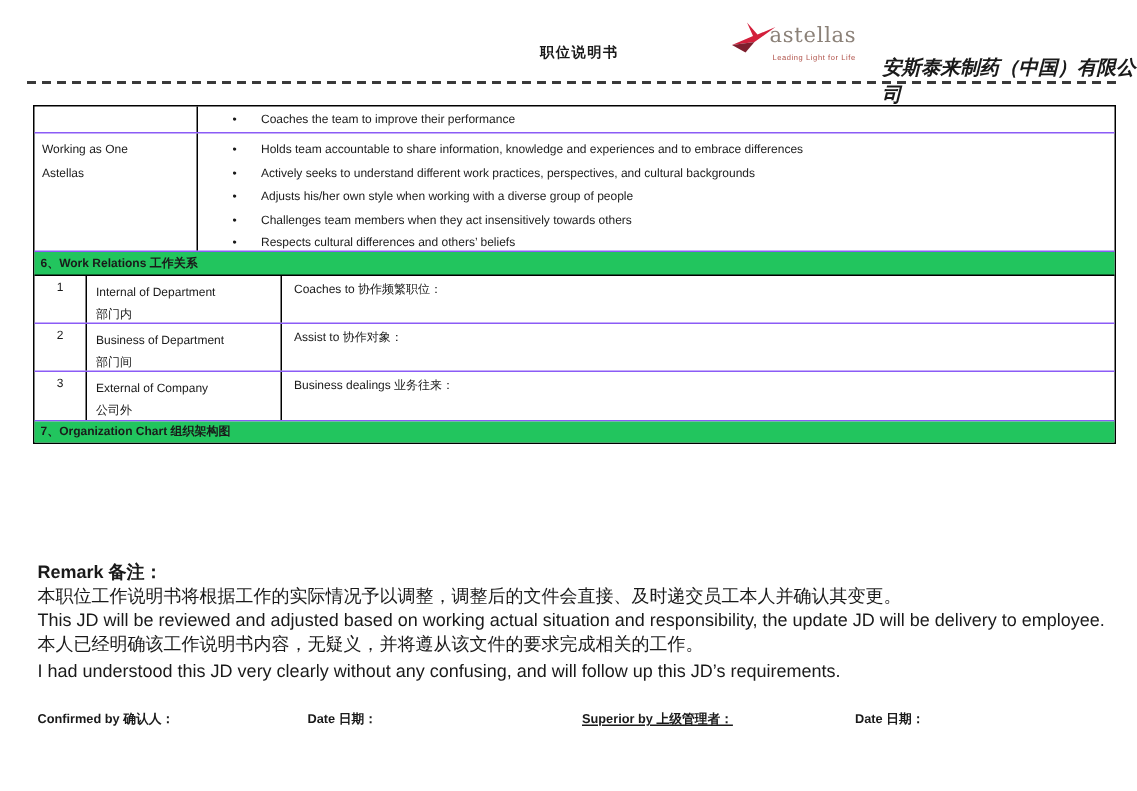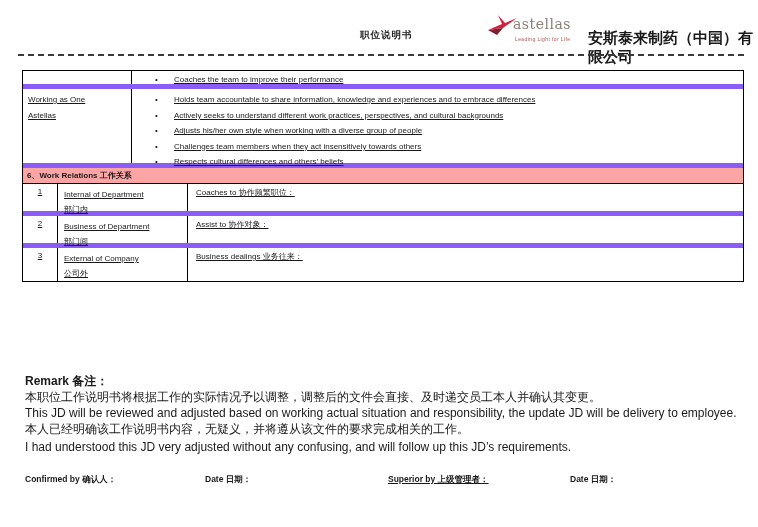--- a/index.html
+++ b/index.html
@@ -4,47 +4,47 @@
 <style>
   * { margin:0; padding:0; box-sizing:border-box; }
   html,body { background:#ffffff; }
   body { font-family:"Liberation Sans", sans-serif; color:#1a1a1a; }
   .page {
     position:relative; width:758px; height:527px; background:#fff; overflow:hidden;
   }
 
   
   .doc-title { position:absolute; left:360px; top:29px; font-size:9.5px; font-weight:bold; letter-spacing:1px; }
-  .company-name { position:absolute; left:588px; top:29px; font-size:15px; font-weight:bold; }
+  .company-name { position:absolute; left:588px; top:36px; font-size:13px; font-weight:bold;font-style:italic; }
   .logo { position:absolute; left:487px; top:12px; width:96px; height:36px; }
   .logo svg { position:absolute; left:0; top:2px; }
   .logo .wordmark { position:absolute; left:26px; top:4px; font-family:"DejaVu Serif", serif; font-size:14px; color:#8b8178; letter-spacing:0.5px; }
   .logo .tagline { position:absolute; left:28px; top:24px; font-size:5px; color:#b0524a; letter-spacing:0.4px; white-space:nowrap; }
 
   .rule { position:absolute; left:18px; top:54px; width:726px; border-top:2px dashed #3a3a3a; }
 
   
   .jd-table { position:absolute; left:22px; top:70px; width:722px; border:1px solid #000; display:flex; flex-direction:column; font-size:8px; }
-  .trow { display:flex; border-bottom:5px solid #8b5cf6;text-decoration:underline; }
+  .trow { display:flex; border-bottom:1px solid #8b5cf6; }
   .trow:last-child { border-bottom:none; }
   .c { border-right:1px solid #000; }
   .c:last-child { border-right:none; }
   .row-a { height:18px; }
   .row-b { height:79px; }
   .col-label { width:109px; flex:0 0 109px; padding:3px 4px 0 5px; }
   .col-label span { display:block; width:80px; line-height:16px; }
   .col-bullets { flex:1; }
   ul.bullets { list-style:none; }
   .row-a ul.bullets { padding-top:2px; }
   .row-b ul.bullets { padding-top:3px; }
   ul.bullets li { position:relative; padding-left:42px; line-height:15.6px; white-space:nowrap; }
   .row-a ul.bullets li { line-height:14px; }
   ul.bullets li::before { content:"•"; position:absolute; left:23px; top:0; }
 
-  .section-bar { background:#fca5a5; font-weight:bold; padding-left:4px; border-bottom:1px solid #000; }
+  .section-bar { background:#22c55e; font-weight:bold; padding-left:4px; border-bottom:1px solid #000; }
   .section-bar.s6 { height:16px; line-height:15px; }
   .section-bar.s7 { height:14px; line-height:13px; border-bottom:none; }
 
   .wr-row { height:32px; }
   .wr-no { width:35px; flex:0 0 35px; text-align:center; padding-top:3px; }
   .wr-name { width:130px; flex:0 0 130px; padding:3px 0 0 6px; line-height:15px; }
   .wr-name .cn { display:block; }
   .wr-content { flex:1; padding:3px 0 0 8px; }
 
   
@@ -130,29 +130,30 @@
 
     <div class="trow wr-row" style="height:33px;">
       <div class="c wr-no">3</div>
       <div class="c wr-name">
         <span class="en">External of Company</span>
         <span class="cn">公司外</span>
       </div>
       <div class="c wr-content">Business dealings 业务往来：</div>
     </div>
 
+    <div class="section-bar s7">7、Organization Chart 组织架构图</div>
 
   </div>
 
   <div class="remark">
     <div class="rm-title">Remark 备注：</div>
     <div>本职位工作说明书将根据工作的实际情况予以调整，调整后的文件会直接、及时递交员工本人并确认其变更。</div>
     <div>This JD will be reviewed and adjusted based on working actual situation and responsibility, the update JD will be delivery to employee.</div>
     <div>本人已经明确该工作说明书内容，无疑义，并将遵从该文件的要求完成相关的工作。</div>
-    <div class="rm-en2">I had understood this JD very adjusted without any confusing, and will follow up this JD’s requirements.</div>
+    <div class="rm-en2">I had understood this JD very clearly without any confusing, and will follow up this JD’s requirements.</div>
   </div>
 
   <div class="signoff">
     <span class="so-1">Confirmed by 确认人：</span>
     <span class="so-2">Date 日期：</span>
     <span class="so-3">Superior by 上级管理者：</span>
     <span class="so-4">Date 日期：</span>
   </div>
 
 </div>

